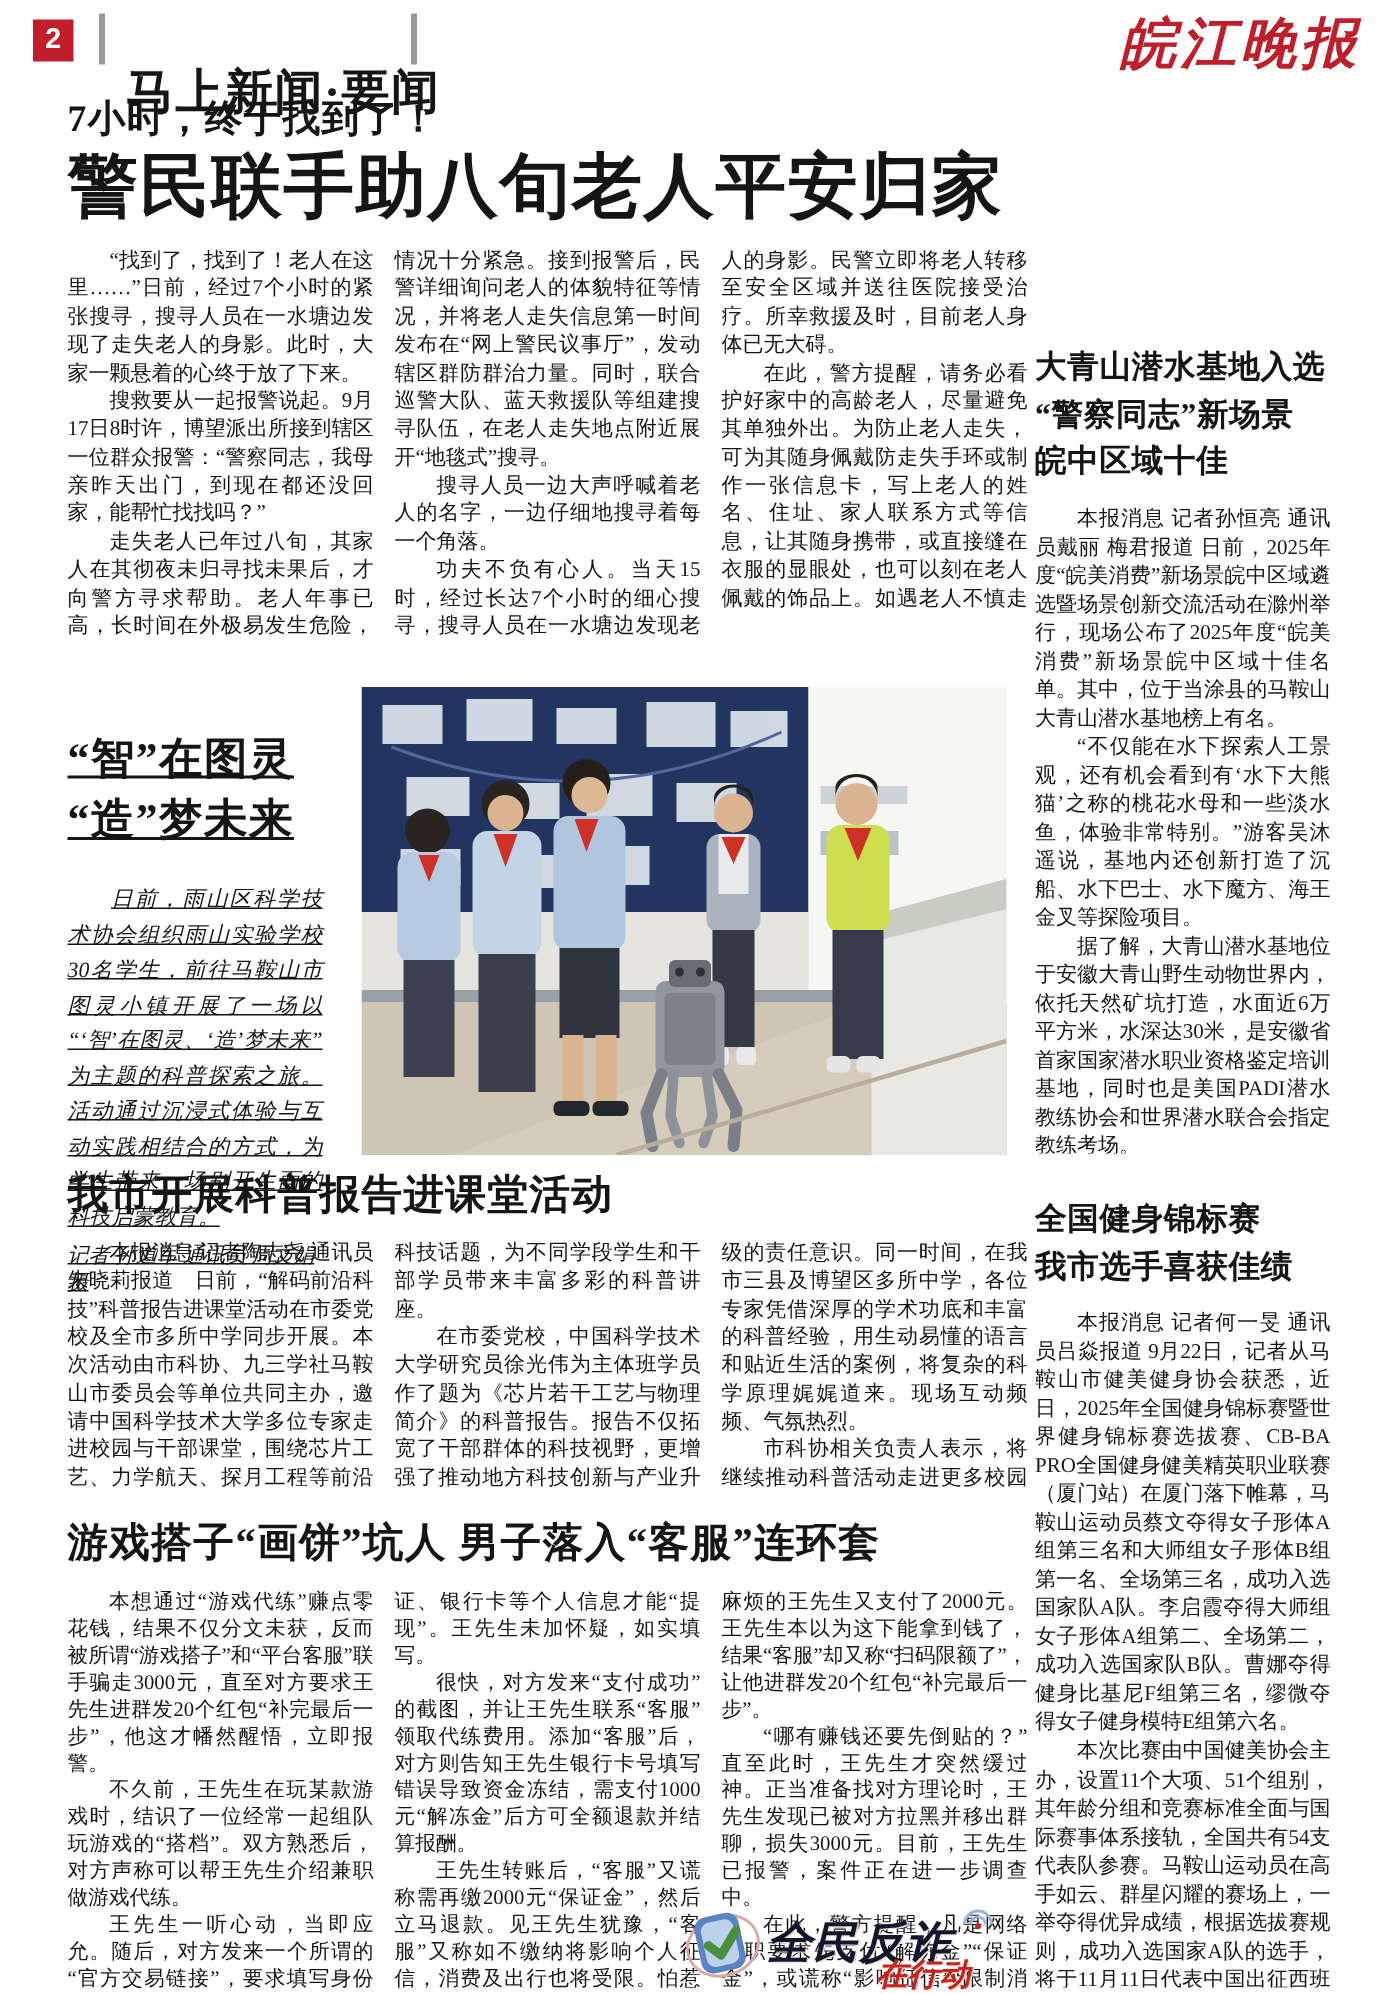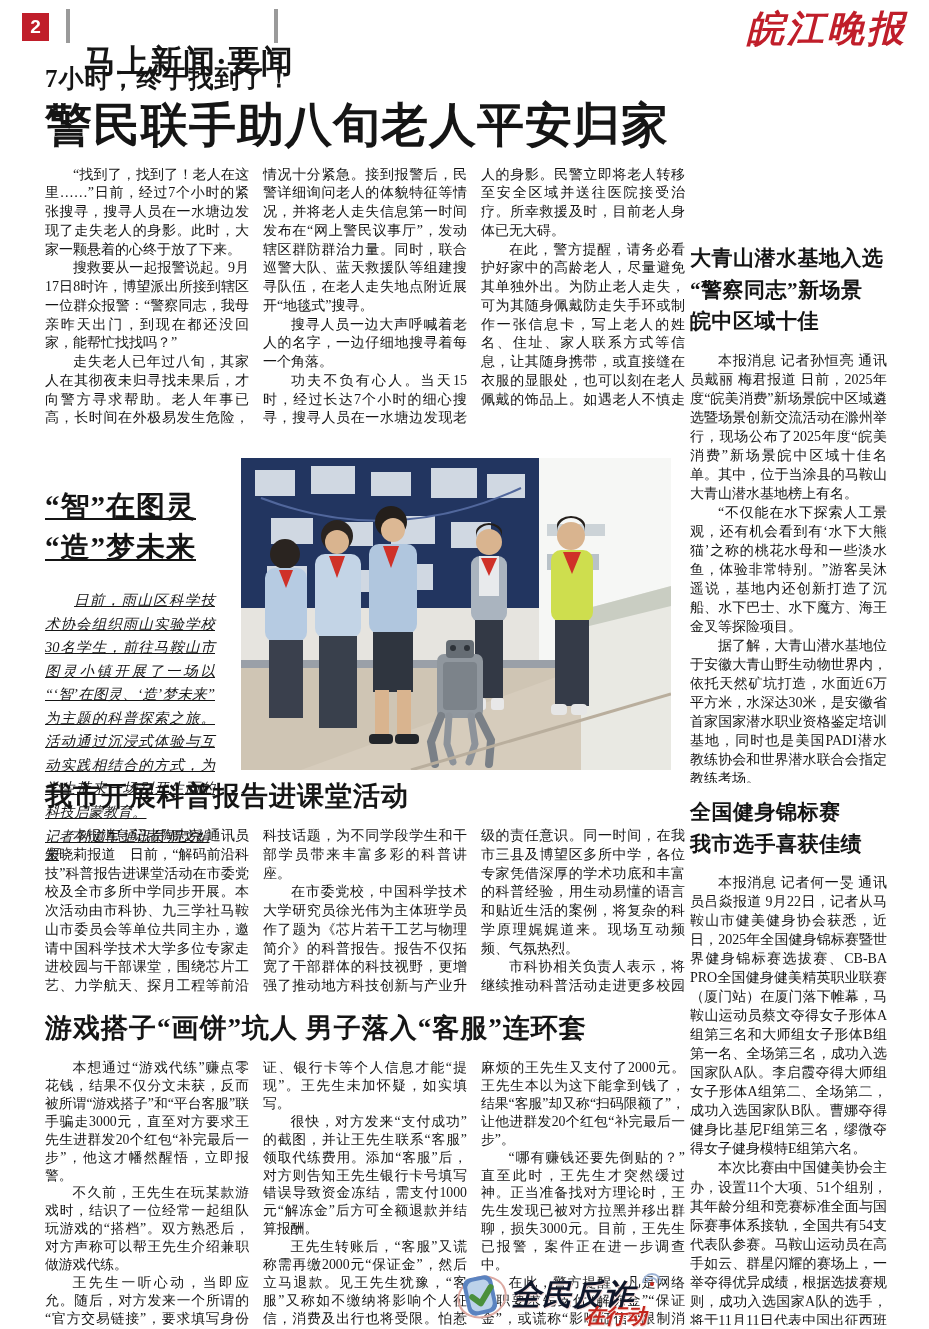--- a/index.html
+++ b/index.html
@@ -72,21 +72,21 @@
     text-shadow:1px 1px 0 #f3d9d6;
   }
   .fz-sub {
     position:absolute; right:-12px; bottom:-14px; color:#c4261d; font-weight:900;
     font-style:italic; font-size:21px; text-shadow:1px 1px 0 #f3d9d6;
   }
   .fz-signal { position:absolute; right:-30px; top:-6px; }
 
   
   .sb { position:absolute; left:690px; width:197px; }
-  .sb-diving { top:243px; }
+  .sb-diving { top:229px; }
   .sb-fitness { top:797px; }
   .sb-title { font-size:21px; font-weight:900; line-height:1.5; letter-spacing:0.5px; }
   .sb-body { margin-top:13px; font-size:14px; line-height:1.36; overflow:hidden; }
   .sb-diving .sb-body { height:432px; }
   .sb-fitness .sb-body { height:452px; }
   .sb-body p.tp { text-align:justify; }
 </style>
 </head>
 <body>
 

